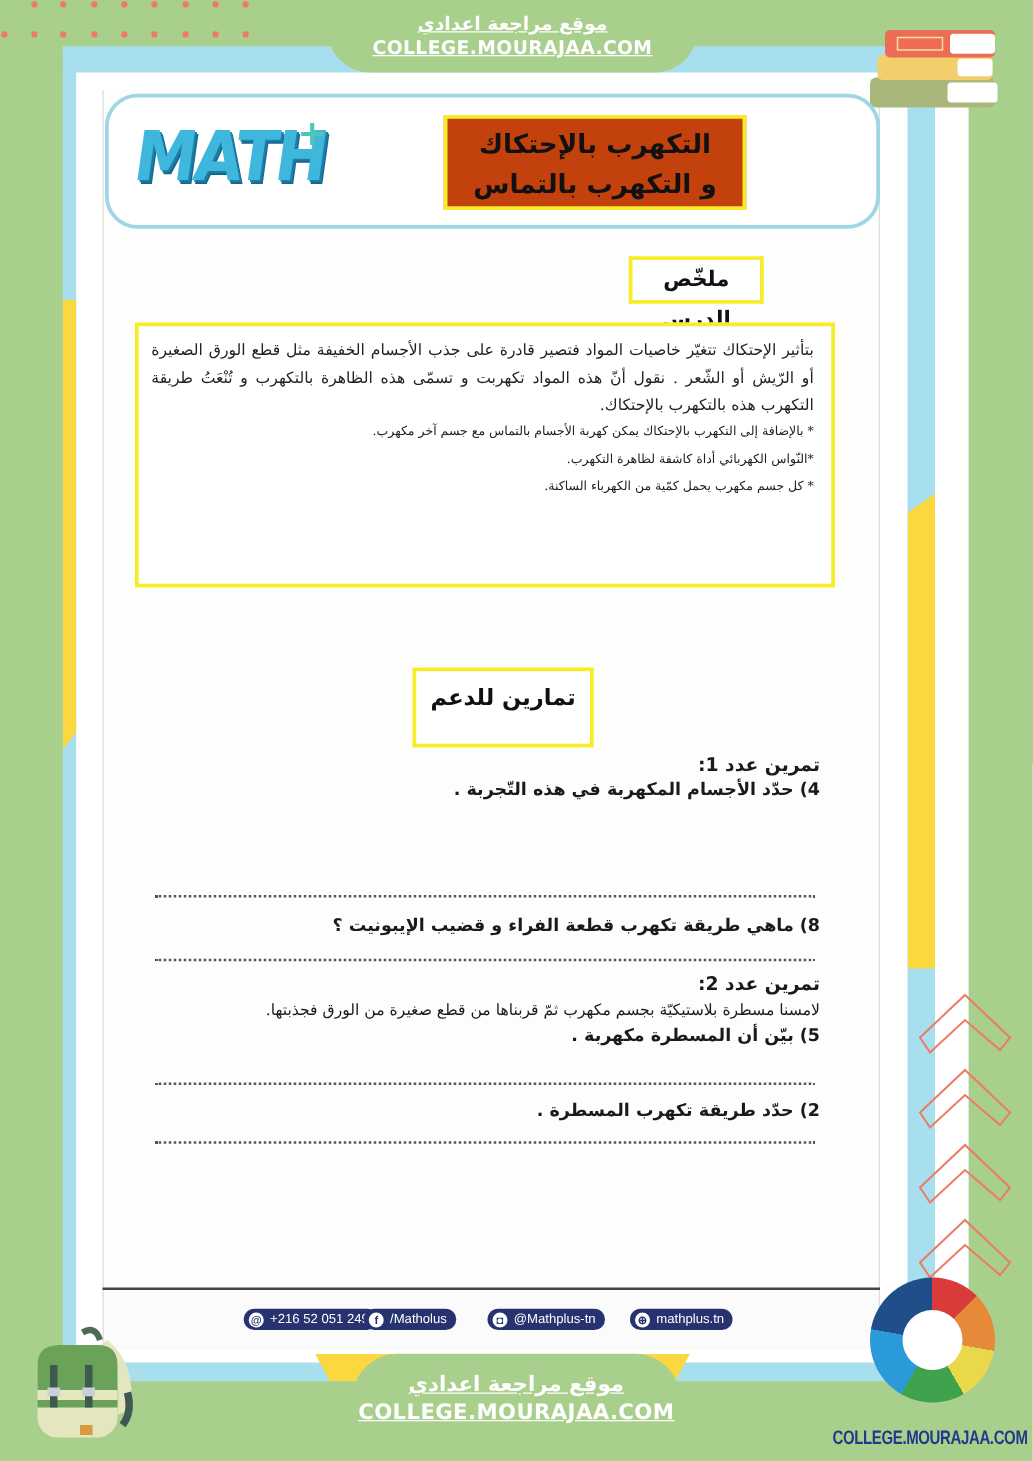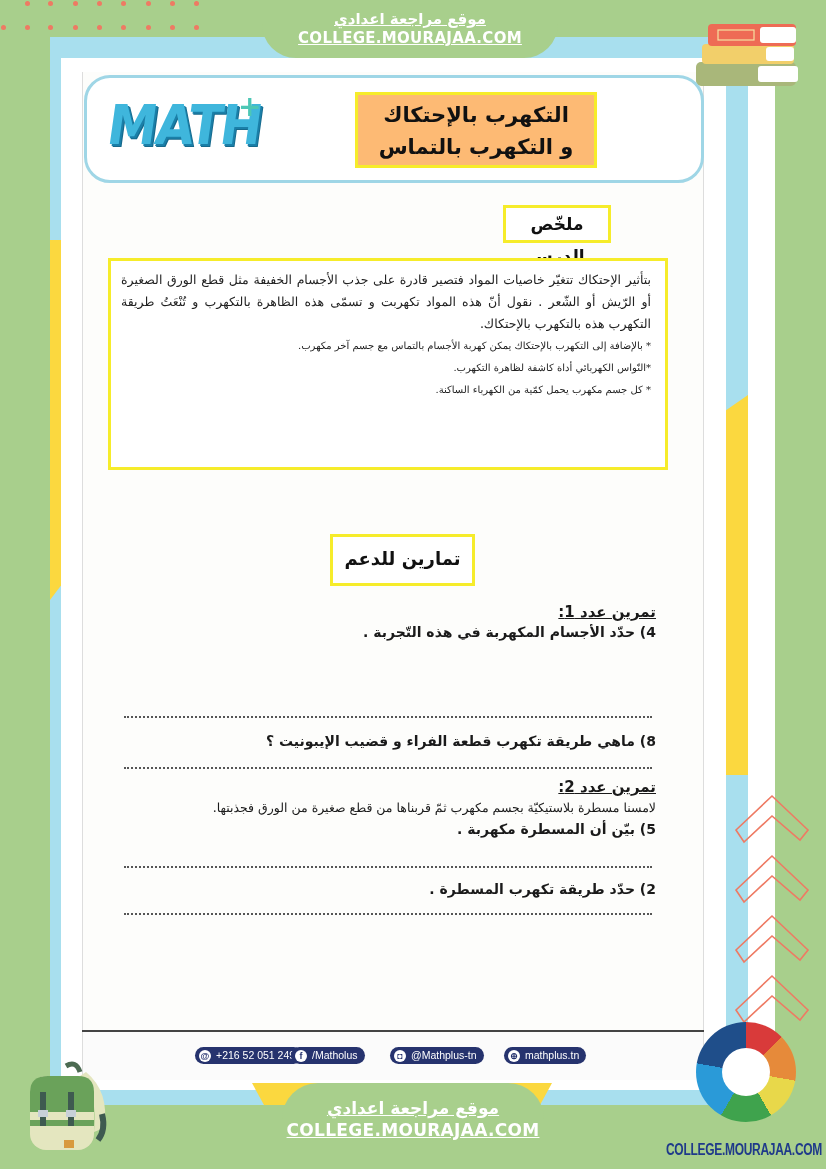--- a/index.html
+++ b/index.html
@@ -34,35 +34,35 @@
 
   .header-box { position: absolute; left: 84px; top: 75px; width: 620px; height: 108px;
      border: 3px solid #9fd6e6; border-radius: 26px; background: #fff; }
   .logo { position: absolute; left: 108px; top: 96px; width: 160px; height: 70px; }
   .logo-text { font-family: "DejaVu Sans", sans-serif; font-weight: 900; font-size: 50px; color: #3fb6dc;
      letter-spacing: -2px; transform: skewX(-8deg) scaleY(1.1); display: inline-block;
      text-shadow: 2px 2px 0 #1a7fa8, 3px 3px 0 #16698c; }
   .logo-plus { position: absolute; left: 130px; top: -6px; font-size: 28px; font-weight: 900; color: #4dc7b5; }
 
   .title-box { position: absolute; left: 355px; top: 92px; width: 242px; height: 76px; border: 3px solid #f6ec2a;
-     background: #fdba74; text-align: center; direction: rtl; padding-top: 4px; }
+     background: #c2410c; text-align: center; direction: rtl; padding-top: 4px; }
   .title-box div { font-size: 21px; font-weight: bold; color: #111; line-height: 32px; font-family: "DejaVu Sans", sans-serif; }
 
   .yellow-label { position: absolute; border: 3px solid #f6ec2a; background: #fff; text-align: center;
      font-weight: bold; color: #111; direction: rtl; }
   .summary-label { left: 503px; top: 205px; width: 108px; height: 38px; font-size: 17px; line-height: 32px; }
-  .exercises-label { left: 330px; top: 534px; width: 145px; height: 52px; font-size: 18px; line-height: 44px; }
+  .exercises-label { left: 330px; top: 534px; width: 145px; height: 64px; font-size: 18px; line-height: 44px; }
 
   .summary-box { position: absolute; left: 108px; top: 258px; width: 560px; height: 212px; border: 3px solid #f6ec2a;
      background: #fff; direction: rtl; padding: 8px 14px 0 10px; font-family: "DejaVu Serif", serif; color: #222; }
   .summary-box p { font-size: 12.5px; line-height: 22px; text-align: justify; }
   .summary-box .bullet { line-height: 22px; font-size: 10px; }
 
   .ex { position: absolute; left: 118px; width: 538px; direction: rtl; color: #1a1a1a; }
-  .ex-title { font-weight: bold; text-decoration: underline; font-size: 15px; }
+  .ex-title { font-weight: bold; font-size: 15px; }
   .ex-text { font-family: "DejaVu Serif", serif; font-size: 12.5px; line-height: 20px; }
   .q { font-weight: bold; font-size: 14px; line-height: 22px; }
   .dots-line { position: absolute; left: 124px; width: 528px; border-bottom: 2px dotted #555; height: 2px; }
 
   .footer-rule { position: absolute; left: 82px; top: 1030px; width: 622px; height: 2px; background: #444; }
   .footer-strip { position: absolute; left: 82px; top: 1032px; width: 622px; height: 48px; background: #fbfbfb;
      border-left:1px solid #ddd; border-right:1px solid #ddd; }
   .pill { position: absolute; top: 1047px; height: 17px; background: #26336e; color: #fff; border-radius: 9px;
      font-size: 10.5px; line-height: 17px; padding: 0 7px 0 4px; font-family: "Liberation Sans", sans-serif;
      white-space: nowrap; display: flex; align-items: center; gap: 5px; }

